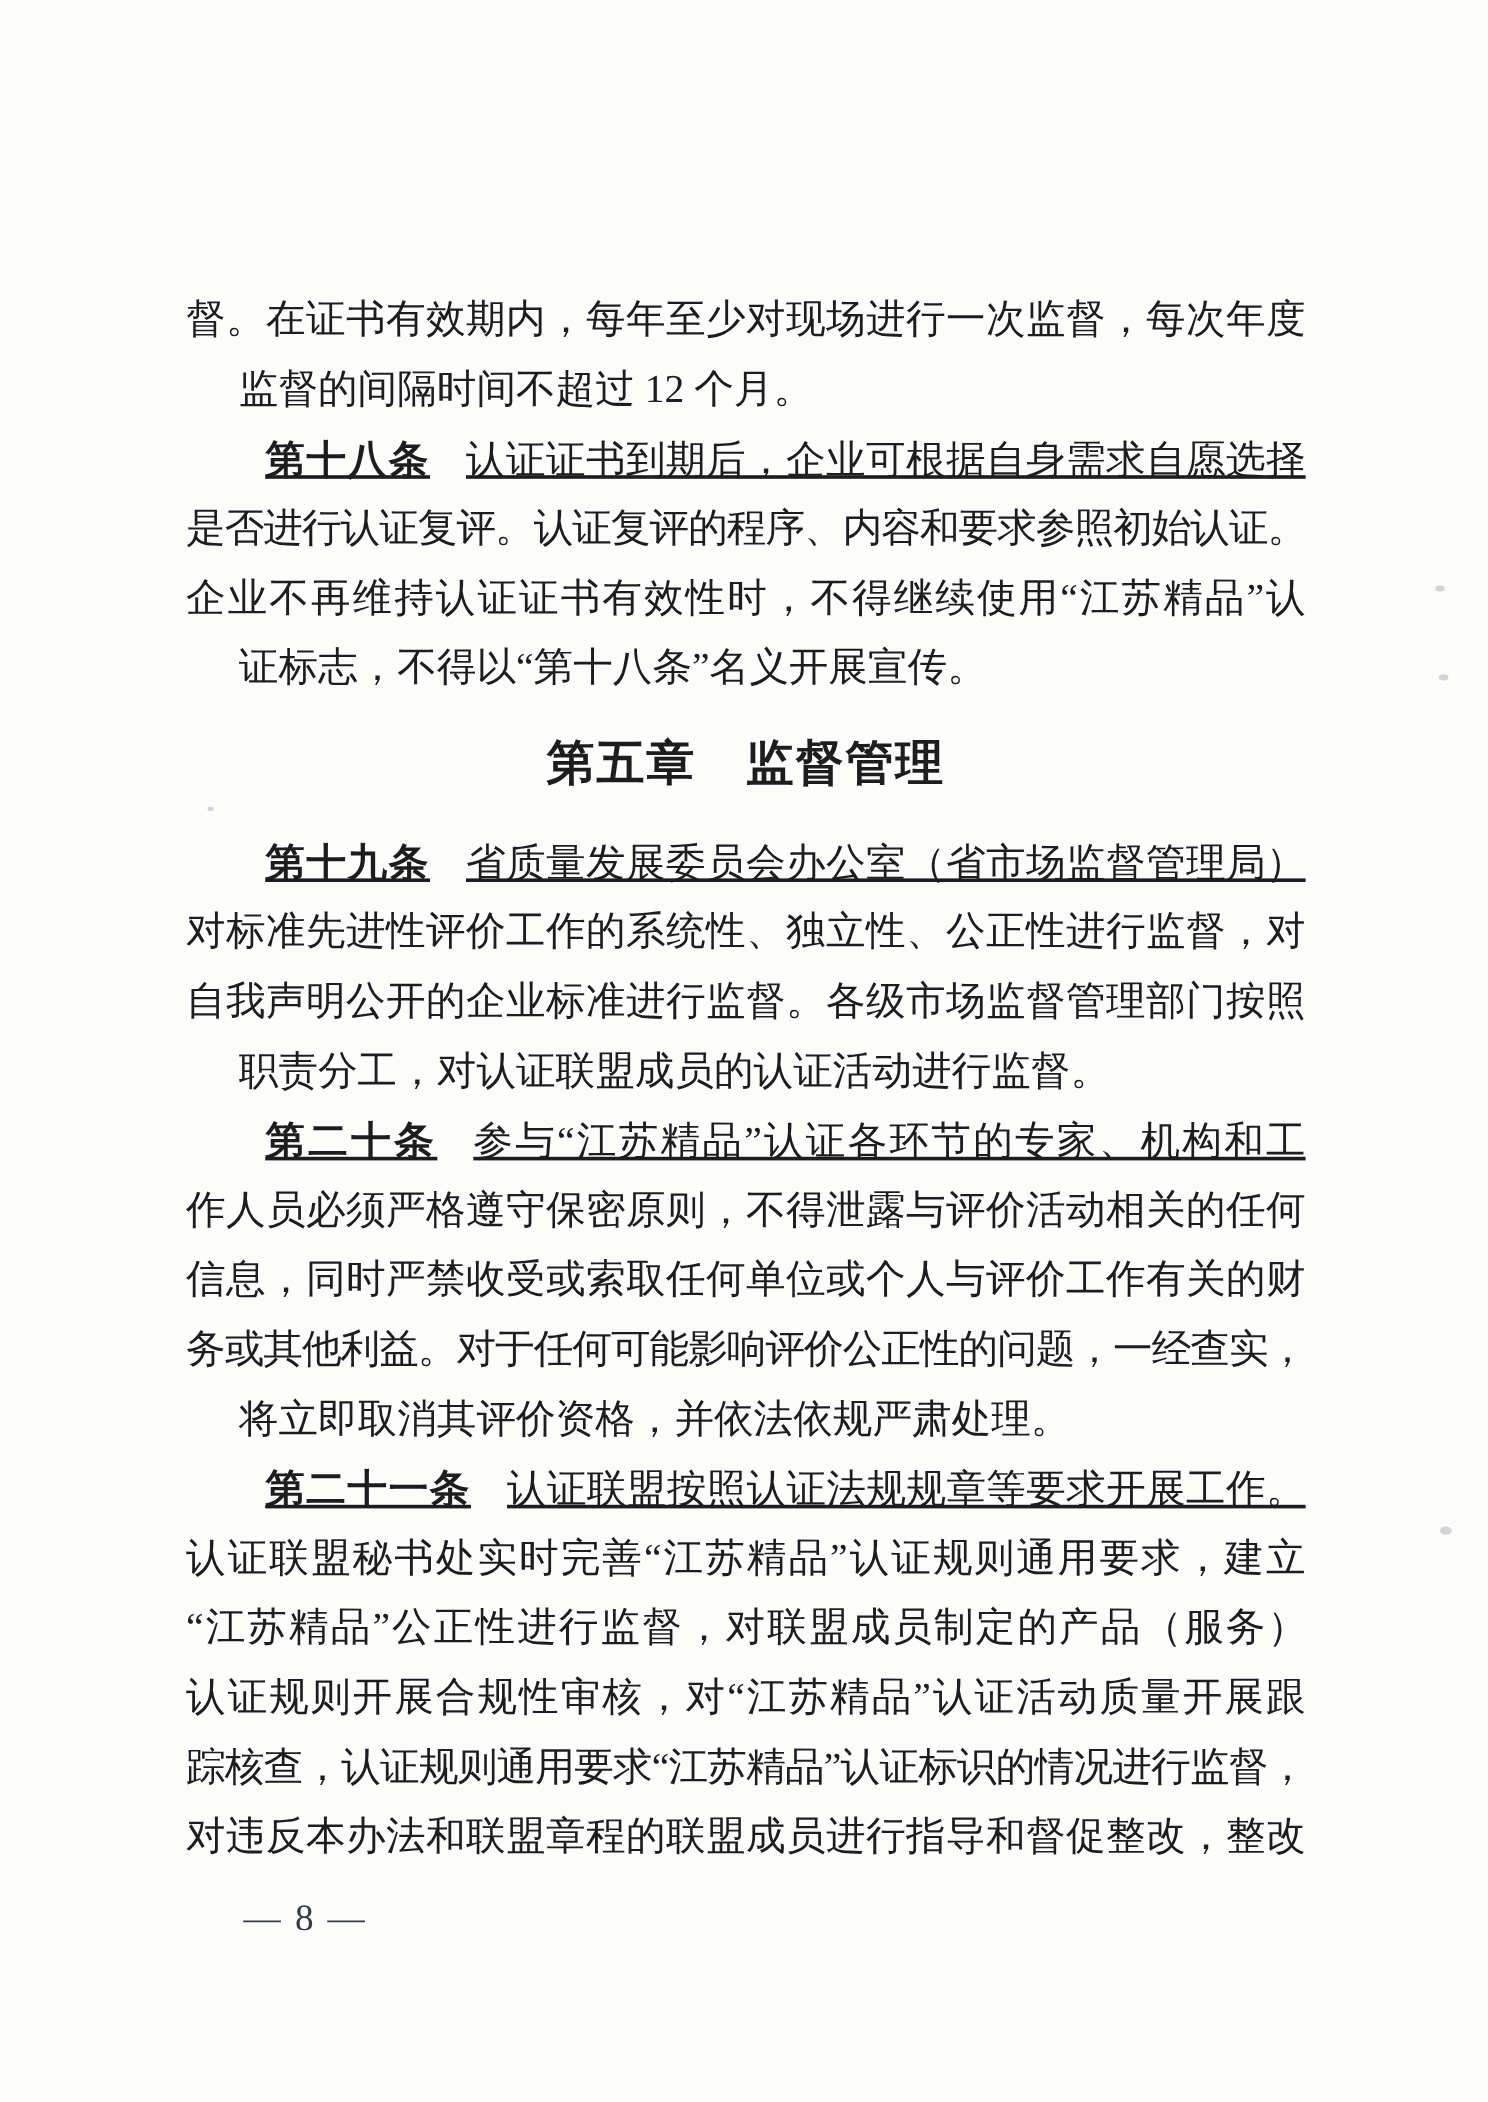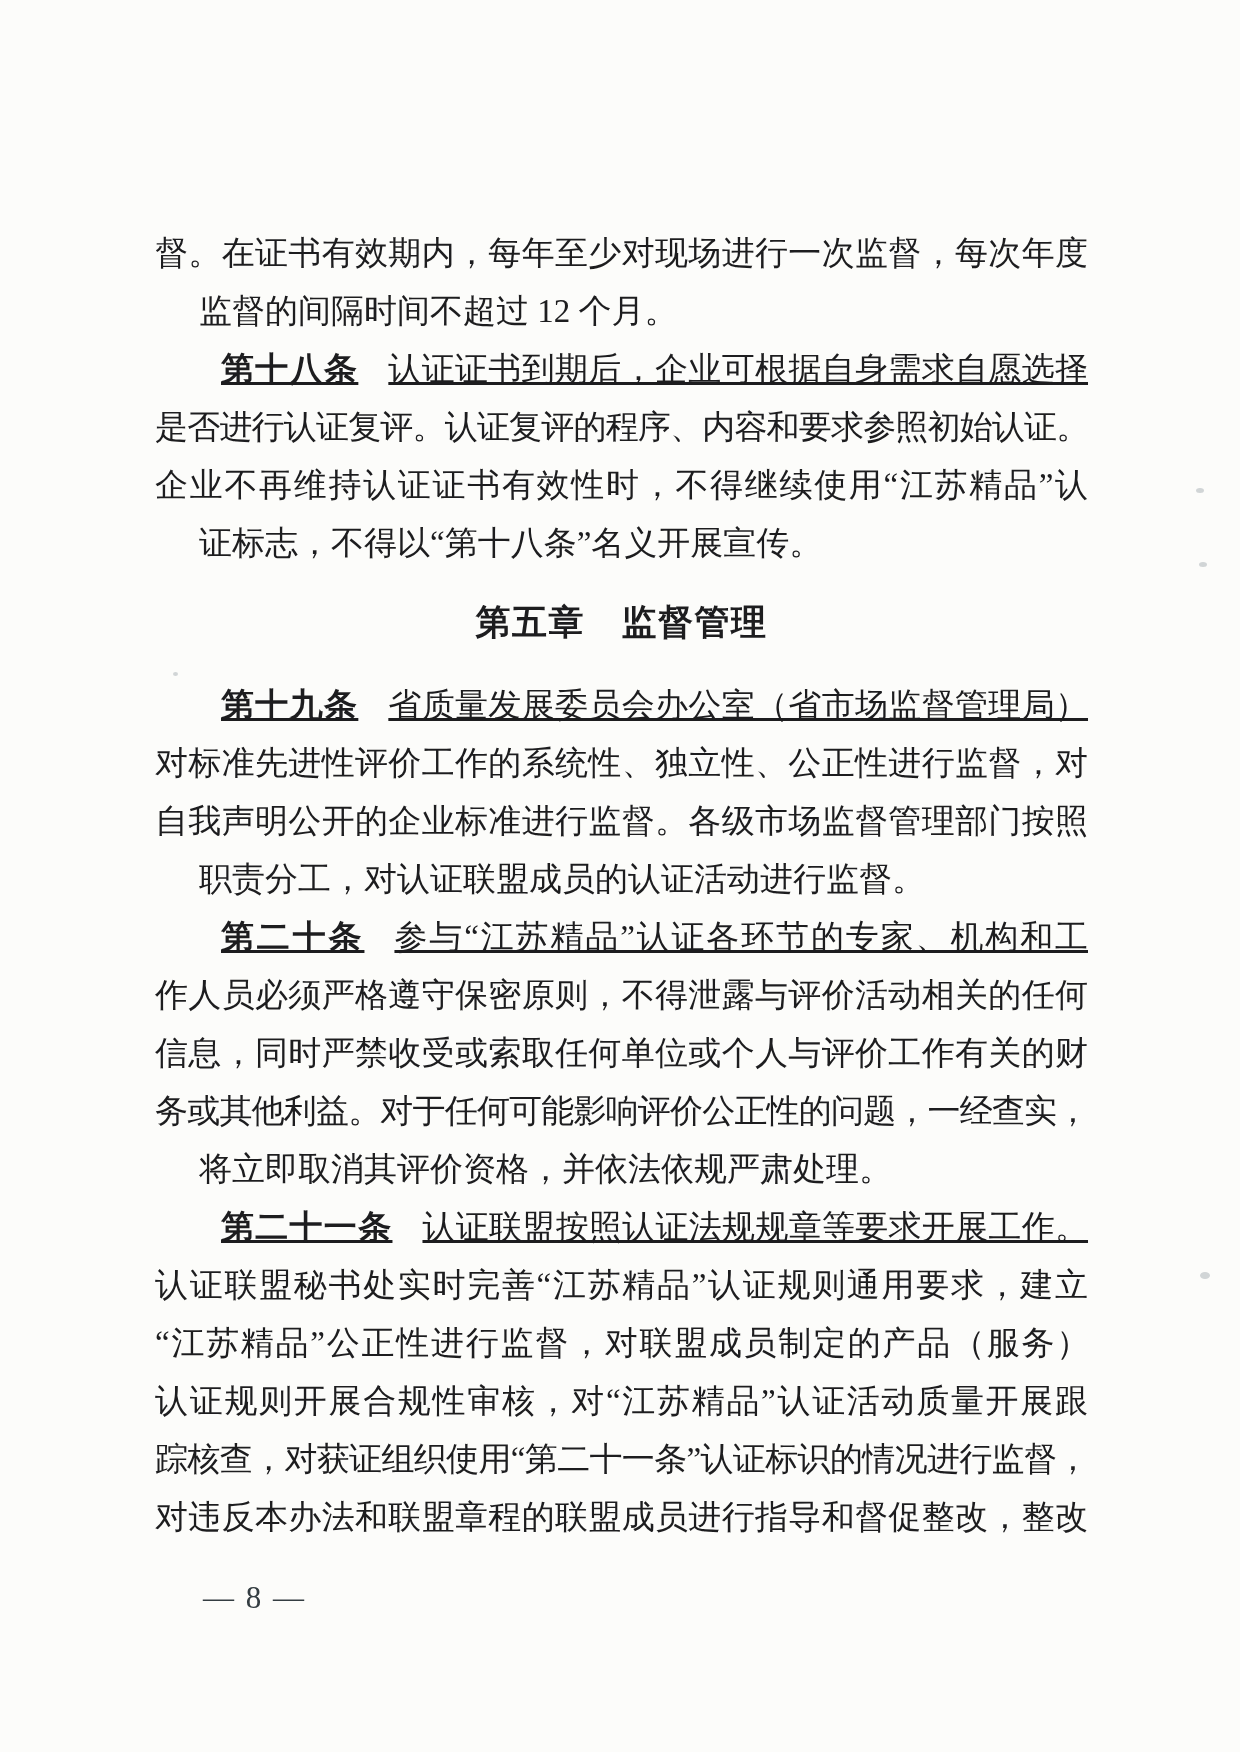--- a/index.html
+++ b/index.html
@@ -8,21 +8,21 @@
     width: 1240px;
     height: 1752px;
     background: #fcfcfa;
     overflow: hidden;
     font-family: "Liberation Serif", "DejaVu Serif", serif;
     color: #1d1d1f;
   }
   .content {
     position: absolute;
     left: 155px;
-    top: 224px;
+    top: 238px;
     width: 933px;
     font-size: 33px;
   }
   .line {
     height: 58px;
     line-height: 58px;
     text-align: justify;
     text-justify: inter-ideograph;
     white-space: normal;
     overflow: visible;
@@ -33,21 +33,21 @@
   .line.ind  { text-indent: 66px; text-decoration: underline; }
   .lead {
     font-family: "Liberation Sans", "DejaVu Sans", sans-serif;
     font-weight: 700;
     margin-right: 30px;
     letter-spacing: 1px;
   }
   .heading {
     font-family: "Liberation Sans", "DejaVu Sans", sans-serif;
     font-weight: 700;
-    font-size: 35px;
+    font-size: 40px;
     height: 60px;
     line-height: 60px;
     margin-top: 20px;
     margin-bottom: 24px;
     text-align: center;
     text-align-last: center;
     letter-spacing: 1.5px;
   }
   .footer {
     position: absolute;
@@ -92,21 +92,21 @@
     <div class="line j ind"><b class="lead">第二十条</b><span>参与“江苏精品”认证各环节的专家、机构和工</span></div>
     <div class="line j">作人员必须严格遵守保密原则，不得泄露与评价活动相关的任何</div>
     <div class="line j">信息，同时严禁收受或索取任何单位或个人与评价工作有关的财</div>
     <div class="line j sq">务或其他利益。对于任何可能影响评价公正性的问题，一经查实，</div>
     <div class="line last">将立即取消其评价资格，并依法依规严肃处理。</div>
 
     <div class="line j ind"><b class="lead">第二十一条</b><span>认证联盟按照认证法规规章等要求开展工作。</span></div>
     <div class="line j">认证联盟秘书处实时完善“江苏精品”认证规则通用要求，建立</div>
     <div class="line j sq">“江苏精品”公正性进行监督，对联盟成员制定的产品（服务）</div>
     <div class="line j">认证规则开展合规性审核，对“江苏精品”认证活动质量开展跟</div>
-    <div class="line j sq">踪核查，对获证组织使用“第二十一条”认证标识的情况进行监督，</div>
+    <div class="line j sq">踪核查，认证规则通用要求“江苏精品”认证标识的情况进行监督，</div>
     <div class="line j">对违反本办法和联盟章程的联盟成员进行指导和督促整改，整改</div>
 
   </div>
 
   <div class="footer">— 8 —</div>
 
   <div class="speck s1"></div>
   <div class="speck s2"></div>
   <div class="speck s3"></div>
   <div class="speck s4"></div>

